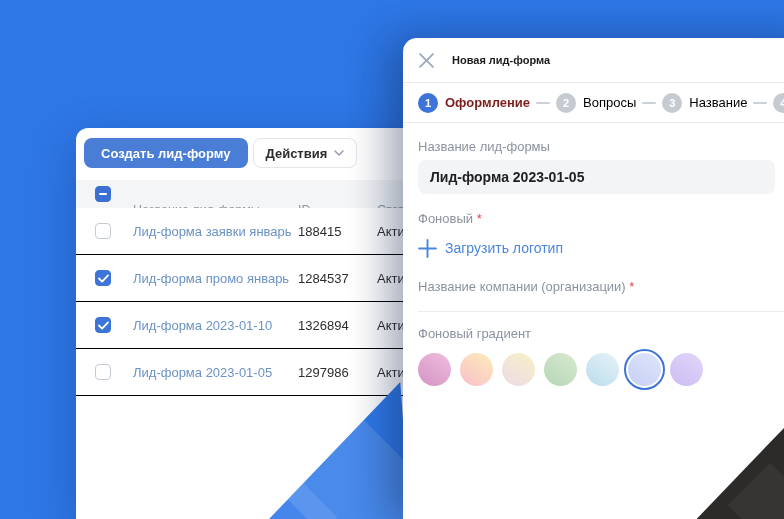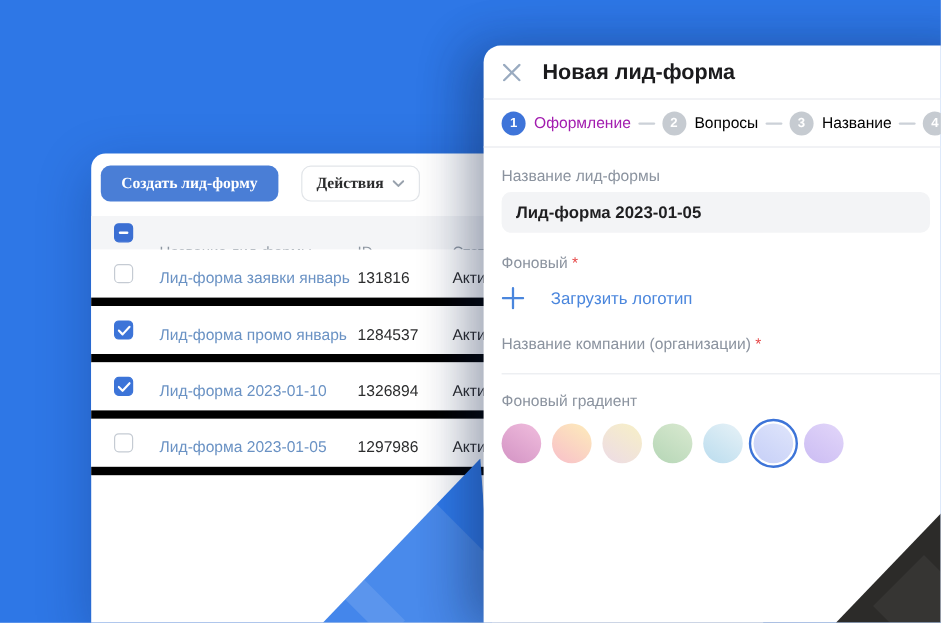--- a/index.html
+++ b/index.html
@@ -37,39 +37,39 @@
     background:rgba(255,255,255,0.05); transform:rotate(45deg);
   }
 
   
   .table-panel {
     position:absolute; left:76px; top:128px; width:560px; height:391px;
     background:#fff; border-radius:12px 12px 0 0;
     box-shadow:0 14px 44px rgba(10,30,80,0.28);
     z-index:2;
   }
-  .toolbar { display:flex; align-items:center; gap:19px; padding:10px 0 0 8px;font-family:Liberation Serif, serif; }
+  .toolbar { display:flex; align-items:center; gap:5px; padding:10px 0 0 8px; }
   .btn-primary {
     height:30px; padding:0 17px; border:none; border-radius:8px;
     background:#4a7ed6; color:#fff; font-size:13px; font-weight:700;
     font-family:inherit; display:flex; align-items:center; cursor:pointer;
   }
   .btn-dropdown {
     height:30px; padding:0 12px; border:1px solid #e2e5e9; border-radius:8px;
     background:#fff; color:#2c2d2e; font-size:13px; font-weight:600;
     font-family:inherit; display:flex; align-items:center; gap:7px; cursor:pointer;
   }
   .btn-dropdown svg { display:block; }
 
   .grid-table { margin-top:12px; font-size:13px; }
   .t-head {
     position:relative; height:28px; background:#f4f5f7;
     color:#8d96a1; font-size:12.5px; line-height:28px;
   }
-  .t-row { position:relative; height:47px; border-bottom:7px solid #000000; line-height:47px; background:#fff; }
+  .t-row { position:relative; height:47px; border-bottom:1px solid #000000; line-height:47px; background:#fff; }
   .t-row:first-of-type { border-top:1px solid #e9ebee; }
   .col-check { position:absolute; left:19px; top:50%; transform:translateY(-50%); }
   .col-name { position:absolute; left:57px; }
   .col-id { position:absolute; left:222px; }
   .col-status { position:absolute; left:301px; }
   .t-head .col-name, .t-head .col-id, .t-head .col-status { color:#8d96a1; }
   .t-row .col-name { color:#6a92c4; cursor:pointer; }
   .t-row .col-id { color:#2c2d2e; font-weight:500; }
   .t-row .col-status { color:#2c2d2e; font-weight:500; }
 
@@ -88,46 +88,46 @@
 
   
   .modal {
     position:absolute; left:403px; top:38px; width:420px; height:481px;
     background:#fff; border-radius:14px 0 0 0;
     box-shadow:-18px 0 38px rgba(12,30,70,0.22), 0 10px 50px rgba(12,30,70,0.30);
     z-index:5;
   }
   .modal-header { display:flex; align-items:center; gap:15px; height:45px; padding-left:12px; border-bottom:1px solid #e8eaee; }
   .close-btn { width:22px; height:22px; border:none; background:transparent; cursor:pointer; display:flex; align-items:center; justify-content:center; padding:0; }
-  .modal-title { font-size:18px; font-weight:700; color:#1b1b1d; }
+  .modal-title { font-size:11px; font-weight:700; color:#1b1b1d; }
 
   .steps { display:flex; align-items:center; height:40px; padding-left:15px; border-bottom:1px solid #e8eaee; white-space:nowrap; }
   .step { display:flex; align-items:center; gap:7px; cursor:pointer; }
   .step-circle {
     width:20px; height:20px; border-radius:50%; background:#c6cbd1;
     color:#fff; font-size:11px; font-weight:700;
     display:flex; align-items:center; justify-content:center; flex:0 0 auto;
   }
   .step-label { font-size:13px; color:#000000; }
   .step.active .step-circle { background:#3e74d9; }
-  .step.active .step-label { color:#a21caf; font-weight:400; }
+  .step.active .step-label { color:#7f1d1d; font-weight:700; }
   .step-dash { width:14px; height:2px; border-radius:1px; background:#ccd1d8; margin:0 6px; flex:0 0 auto; }
 
   .modal-body { padding:16px 9px 0 15px; }
   .field-label { font-size:13px; color:#8b939f; }
   .req { color:#e64646; }
   .text-input {
     display:block; width:357px; height:34px; margin-top:6px;
     background:#f3f4f6; border:none; border-radius:8px; padding:0 12px;
     font-family:inherit; font-size:14px; font-weight:600; color:#1f1f21; outline:none;
   }
   .text-input::placeholder { color:#a3abb5; font-weight:400; }
   .mt17 { margin-top:17px; }
   .mt19 { margin-top:19px; }
-  .upload-row { display:flex; align-items:center; gap:22px; margin-top:10px; height:24px; cursor:pointer; width:max-content; }
+  .upload-row { display:flex; align-items:center; gap:8px; margin-top:10px; height:24px; cursor:pointer; width:max-content; }
   .upload-row .upload-label { font-size:14px; font-weight:500; color:#4a86dd; }
   .body-divider { height:1px; background:#e9ebef; margin-top:17px; width:369px; }
   .gradient-label { margin-top:14px; }
   .swatches { display:flex; align-items:center; gap:9px; margin-top:12px; }
   .swatch { width:33px; height:33px; border-radius:50%; cursor:pointer; flex:0 0 auto; }
   .swatch.selected { outline:2px solid #3d74d8; outline-offset:2px; }
 </style>
 </head>
 <body>
 
@@ -148,21 +148,21 @@
       <span class="col-name">Название лид-формы</span>
       <span class="col-id">ID</span>
       <span class="col-status">Статус</span>
     </div>
 
     <div class="t-row">
       <span class="col-check checkbox">
         
       </span>
       <span class="col-name">Лид-форма заявки январь</span>
-      <span class="col-id">131816</span>
+      <span class="col-id">188415</span>
       <span class="col-status">Активна</span>
     </div>
     <div class="t-row">
       <span class="col-check checkbox checked">
         <svg width="11" height="9" viewBox="0 0 12 10">
             <path d="M1 5l3.5 3.5L11 1.5" stroke="#fff" stroke-width="2" fill="none" stroke-linecap="round" stroke-linejoin="round"></path>
           </svg>
       </span>
       <span class="col-name">Лид-форма промо январь</span>
       <span class="col-id">1284537</span>

